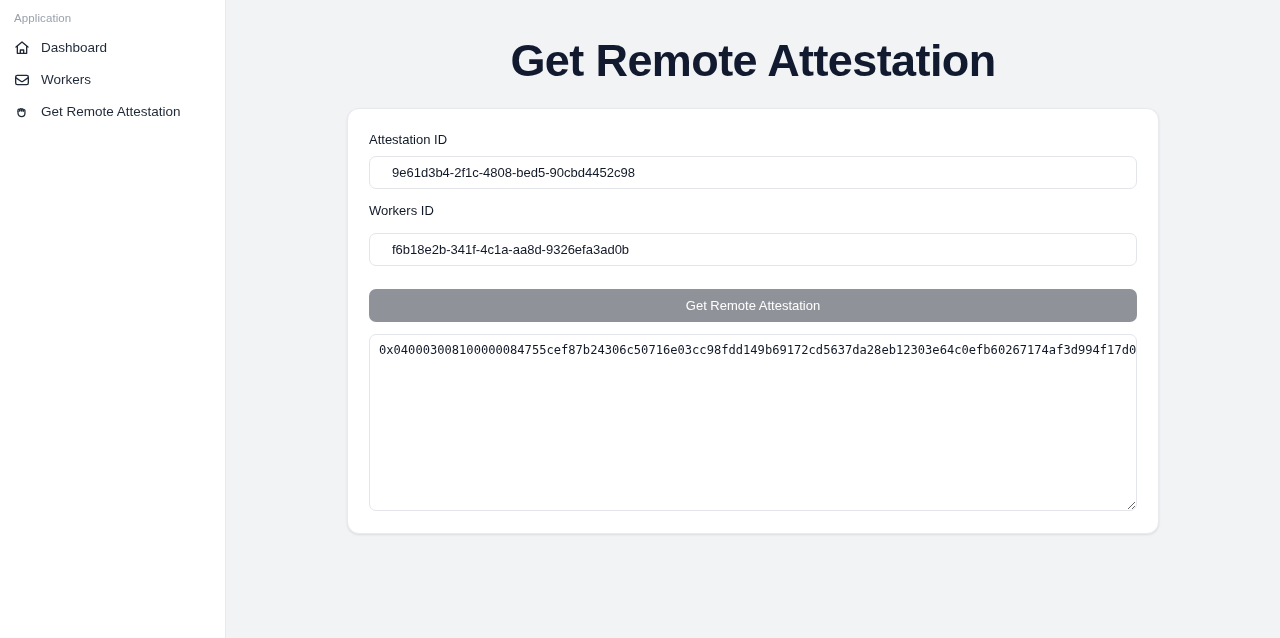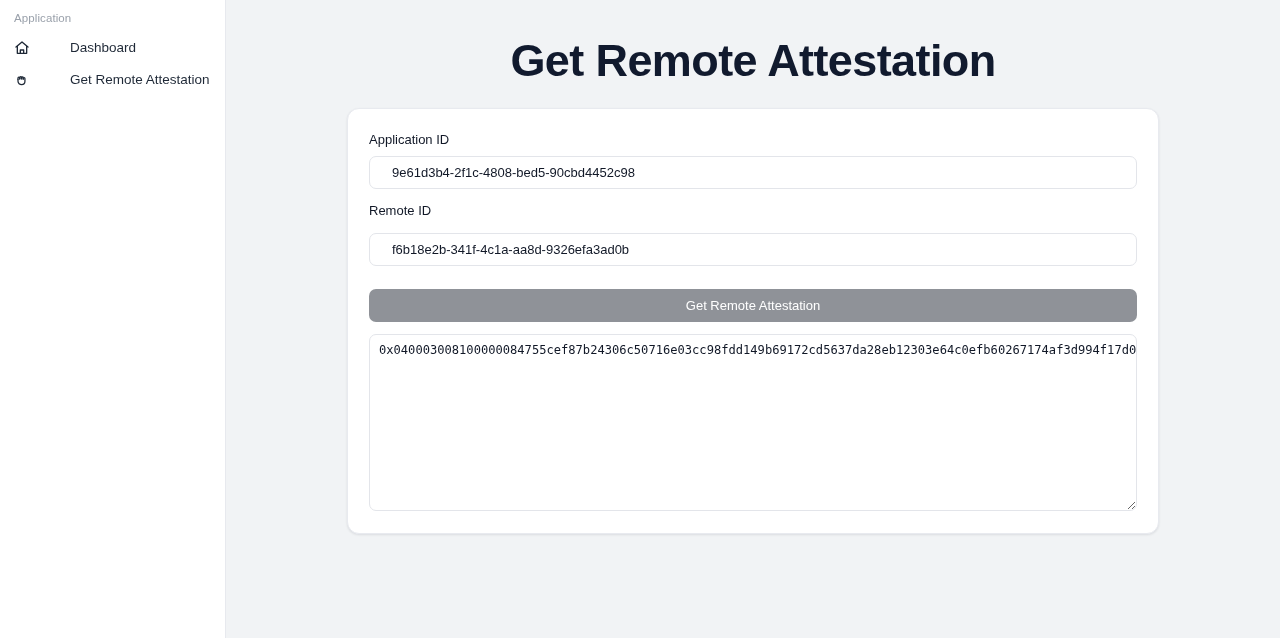--- a/index.html
+++ b/index.html
@@ -54,21 +54,21 @@
   }
   .nav-icon {
     width: 16px; height: 16px;
     display: inline-flex;
     align-items: center;
     justify-content: center;
     color: #1f2937;
     flex: 0 0 16px;
   }
   .nav-icon svg { display: block; }
-  .nav-label { line-height: 16px; white-space: nowrap; margin-left: 29px; }
+  .nav-label { line-height: 16px; white-space: nowrap; }
 
   
   .main {
     flex: 1;
     height: 638px;
     background: #f1f3f5;
     overflow: hidden;
     position: relative;
   }
   .page-title {
@@ -163,20 +163,29 @@
         <span class="nav-icon">
           <svg width="16" height="16" viewBox="0 0 24 24" fill="none" stroke="currentColor" stroke-width="2" stroke-linecap="round" stroke-linejoin="round">
             <path d="M3 10.5 12 3l9 7.5"></path>
             <path d="M5 9.5V20h14V9.5"></path>
             <path d="M9.5 20v-5h5v5"></path>
           </svg>
         </span>
         <span class="nav-label">Dashboard</span>
       </div>
 
+      <div class="nav-item">
+        <span class="nav-icon">
+          <svg width="16" height="16" viewBox="0 0 24 24" fill="none" stroke="currentColor" stroke-width="2" stroke-linecap="round" stroke-linejoin="round">
+            <rect x="2.5" y="5" width="19" height="14" rx="2.5"></rect>
+            <path d="M2.5 8.5 11 14.2a2 2 0 0 0 2 0l8.5-5.7"></path>
+          </svg>
+        </span>
+        <span class="nav-label">Workers</span>
+      </div>
 
       <div class="nav-item">
         <span class="nav-icon">
           <svg width="16" height="16" viewBox="0 0 24 24" fill="none" stroke="currentColor" stroke-width="1.9" stroke-linecap="round" stroke-linejoin="round">
             <path d="M6 11V9a1.3 1.3 0 0 1 2.6 0v1.6"></path>
             <path d="M8.6 10.3V8.3a1.3 1.3 0 0 1 2.6 0v2"></path>
             <path d="M11.2 10.3V8.8a1.3 1.3 0 0 1 2.6 0v1.8"></path>
             <path d="M13.8 10.8V9.8a1.3 1.3 0 0 1 2.6 0V14c0 3-2.2 5-5 5s-5.4-1.9-5.4-5v-3"></path>
           </svg>
         </span>
@@ -187,26 +196,26 @@
     </nav>
   </aside>
 
   <main class="main">
 
     <h1 class="page-title">Get Remote Attestation</h1>
 
     <section class="card">
 
       <div class="field">
-        <label class="field-label">Application ID</label>
+        <label class="field-label">Attestation ID</label>
         <input class="text-input" type="text" value="9e61d3b4-2f1c-4808-bed5-90cbd4452c98" style="">
       </div>
 
       <div class="field">
-        <label class="field-label">Remote ID</label>
+        <label class="field-label">Workers ID</label>
       </div>
 
       <div class="field">
         <input class="text-input" type="text" value="f6b18e2b-341f-4c1a-aa8d-9326efa3ad0b" style="">
       </div>
 
       <button class="submit-btn" type="button">Get Remote Attestation</button>
 
       <textarea class="output-area" spellcheck="false" style="">0x040003008100000084755cef87b24306c50716e03cc98fdd149b69172cd5637da28eb12303e64c0efb60267174af3d994f17d03b48ddbac12448961192e20886b506c0dd7587ff403935977addf7716753476bad9c400539a93ce4288a1d8b9eff6b073a62ee600c39b2c6b0810fa6e7b6e288dacdb44ba791066332c1322b47db3009c1516a08916279649f5df52db182baebb9260544e9c77dd1d837825121dfa37cfffa65078d11987a13e25ecbcb7b0f3097f8e7b718f0a0acc753a12c7931678125350e8c1bbc90708897fec3c630a7dda89a753093112274b2780f9e88b2e4f55633bee79234d1dd9d6a5251d069223b490eac9000a408ef0ce216b1410159cea0dc67f6c21eae52cc5e0b6d97949daab26ed7caf20c69a53e01f9ae14740a416c6cec80feba37f506d6c08ab96ba1278081b71b654b1992e26f872bdc020ba95e8bc93b77ae12b854693bb7aa5961588cdd17c16586ee086f43b957a3edf3dc2ff7e9c856b86e5154bfaf90b13c203ba1b7e29153997b050647de81b2113ede3cef850f26ef96bff043812f6e4aa44130d1114d3371fdb7c0a49176d3694e3952e2d163d99df9fdfea94668069a0d945</textarea>
 

